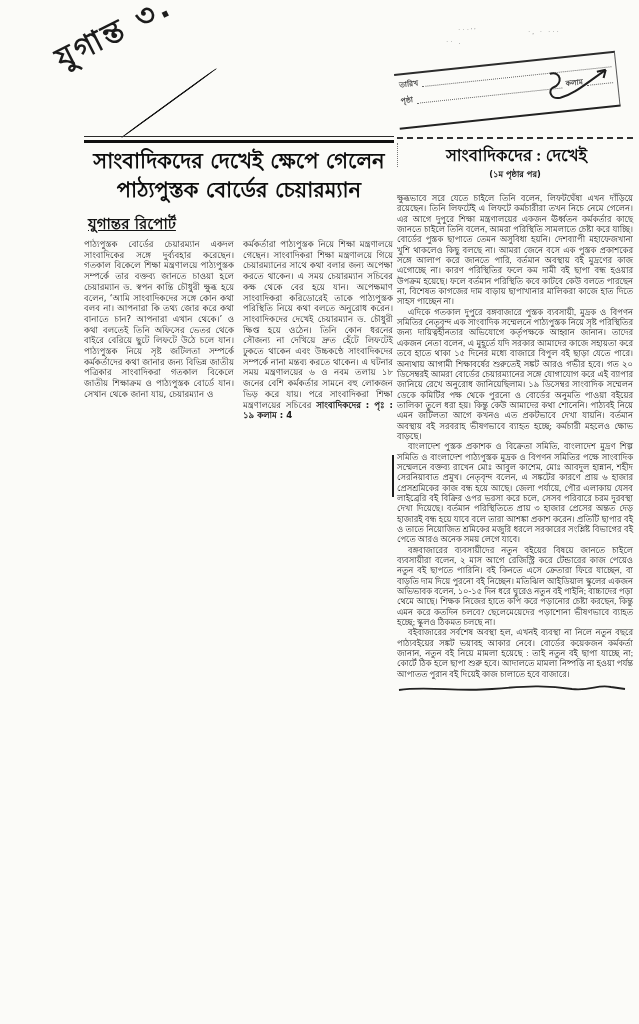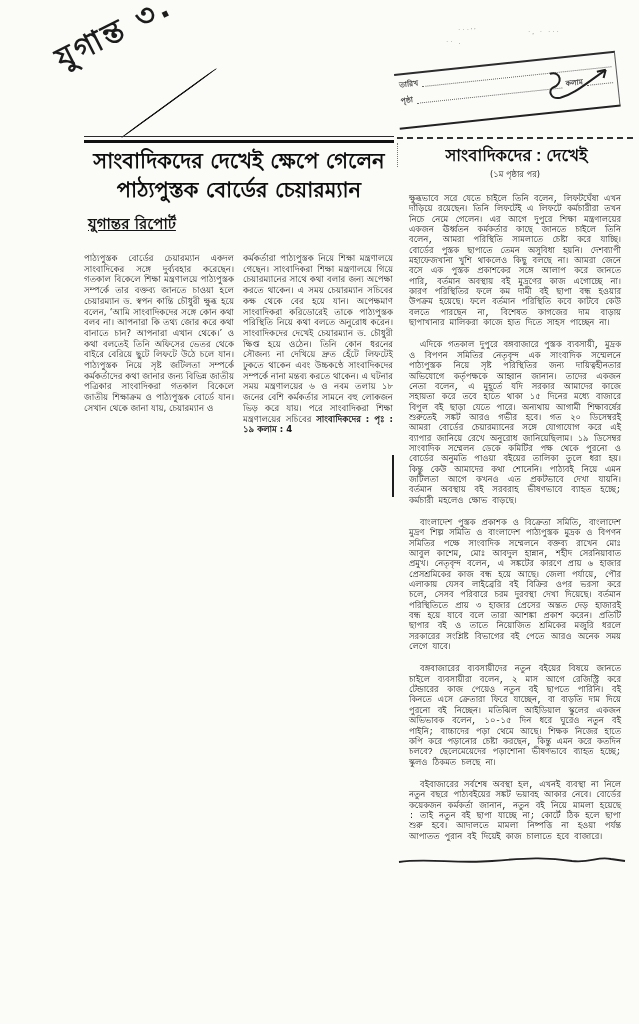--- a/index.html
+++ b/index.html
@@ -46,38 +46,38 @@
   .stamp-dots{flex:1;border-bottom:1.4px dotted #666;height:6px;}
   .stamp-svg{position:absolute;right:2px;top:6px;}
 
   
   .main-article{position:absolute;left:84px;top:136px;width:310px;}
   .headrule{border-top:1.5px solid #2a2a2a;border-bottom:3px solid #111;height:3px;margin-bottom:4px;}
   .headline{font-size:21px;line-height:29px;font-weight:bold;text-align:center;
     font-family:"DejaVu Sans",sans-serif;color:#0d0d0d;}
   .byline{margin:7px 0 2px 4px;font-size:15px;font-weight:bold;
     text-decoration:underline;font-family:"DejaVu Sans",sans-serif;}
-  .body-cols{display:flex;gap:9px;margin-top:16px;}
+  .body-cols{display:flex;gap:9px;margin-top:2px;}
   .col{width:150px;font-size:8.6px;line-height:10.7px;text-align:justify;
     color:#1b1b1b;font-family:"DejaVu Sans",sans-serif;}
   .jump{font-weight:bold;}
 
   
   .cont{position:absolute;left:397px;top:137px;width:236px;}
   .cont-rule{border-top:2px dashed #333;height:2px;margin-bottom:2px;}
   .cont-head{
     font-size:16.5px;font-weight:bold;text-align:center;line-height:21px;
     border-left:1.6px dotted #777;padding:2px 0 1px 2px;
-    font-family:Liberation Sans, sans-serif;color:#0e0e0e;
+    font-family:Liberation Serif, serif;color:#0e0e0e;
   }
-  .cont-sub{font-size:8.3px;font-weight:normal;text-align:center;margin:1px 0 12px 0;
+  .cont-sub{font-size:8.3px;font-weight:bold;text-align:center;margin:1px 0 12px 0;
     font-family:"DejaVu Sans",sans-serif;}
   .cont-body p{
-    margin:12px;font-size:8.4px;line-height:10.35px;text-align:justify;
-    color:#1a1a1a;font-family:Liberation Mono, monospace;
+    margin:0;font-size:8.4px;line-height:10.35px;text-align:justify;
+    color:#1a1a1a;font-family:Liberation Serif, serif;
   }
   .cont-body p + p{text-indent:11px;}
   .pen-mark{position:absolute;left:-5px;top:318px;width:2px;height:42px;background:#1d1d1d;}
   .end-squiggle{display:block;margin-top:2px;}
 </style>
 </head>
 <body>
 
 <div class="page">
 

